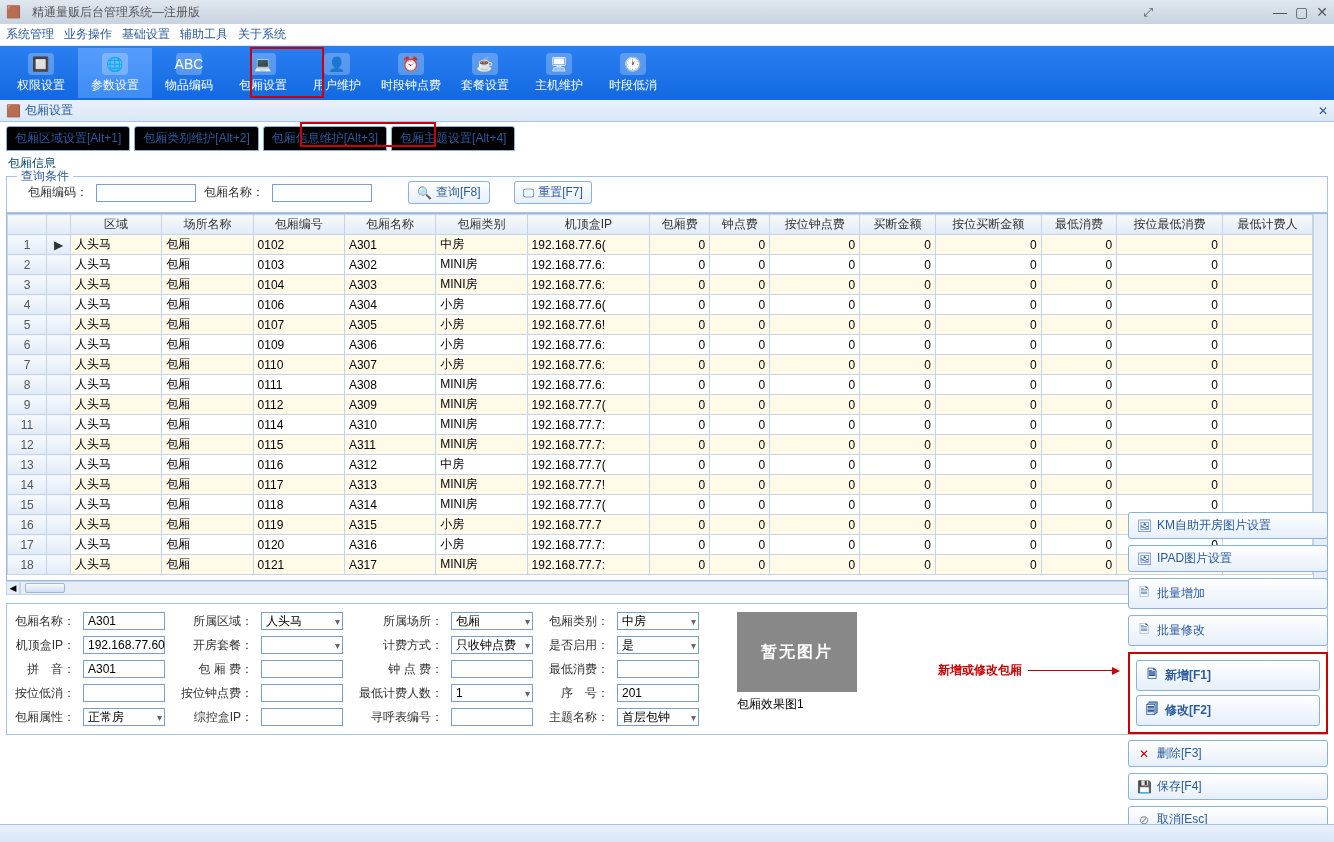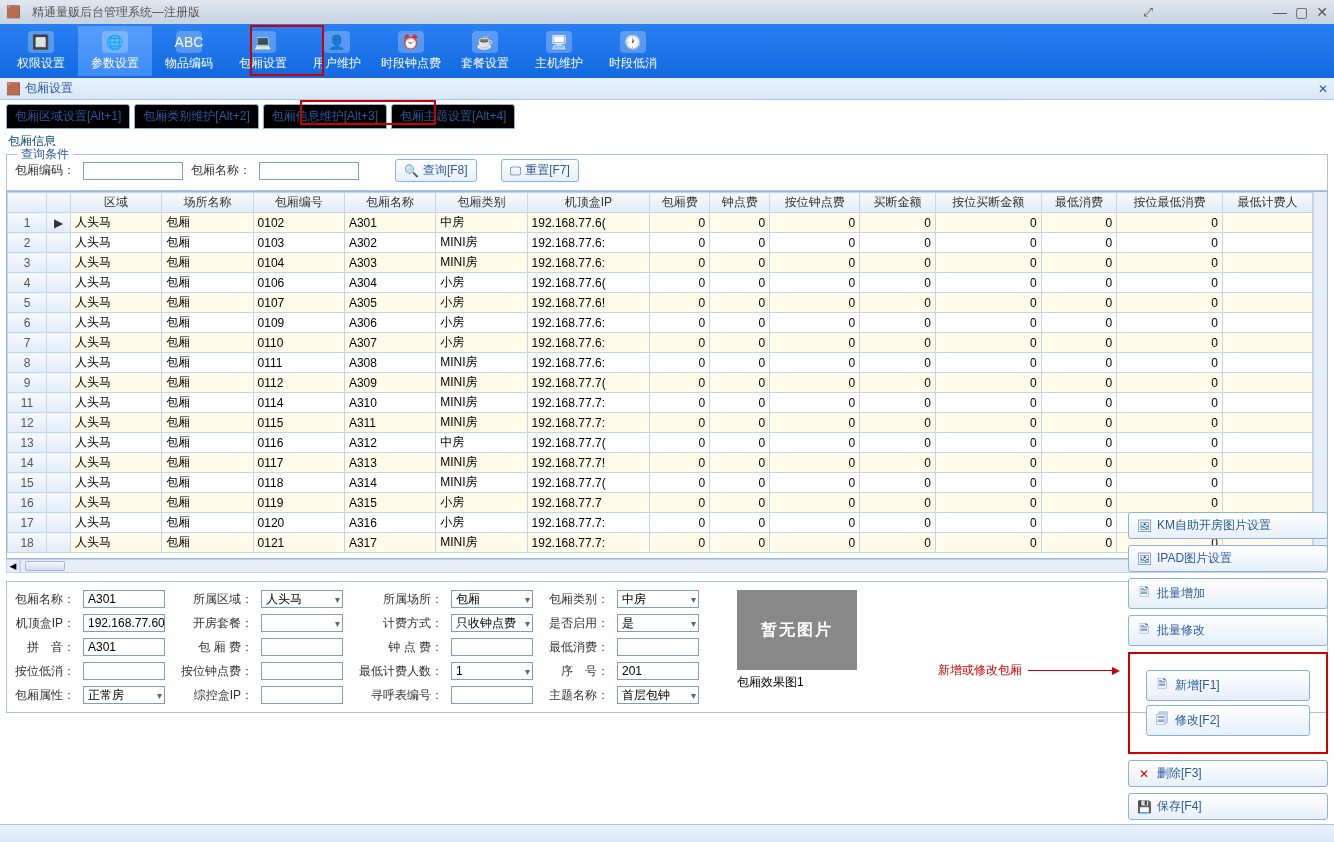--- a/index.html
+++ b/index.html
@@ -16,21 +16,21 @@
 .toolbar .item { width:74px; height:50px; color:#fff; font-size:12px; display:flex; flex-direction:column; align-items:center; justify-content:center; gap:2px; cursor:pointer; }
 .toolbar .item.selected { background: linear-gradient(#579dfa,#3e8cf5); }
 .toolbar .item .ico { width:26px; height:22px; background:rgba(255,255,255,0.25); border-radius:4px; display:flex; align-items:center; justify-content:center; font-size:14px; }
 .toolbar .hl-toolbar { position:absolute; border:2px solid #c00; pointer-events:none; }
 .subheader { background: linear-gradient(#eaf1fb,#d9e7f8); height:22px; display:flex; align-items:center; padding:0 6px; color:#2a5a9e; border-bottom:1px solid #a7c3e6;}
 .subheader .icon { margin-right:4px; }
 .tabs-row { background:#fff; padding:4px 6px 0 6px; position:relative; }
 .tabs-row .tab { display:inline-block; border:1px solid #8ab0de; background:#000000; padding:3px 8px; margin-right:4px; color:#2a5a9e; border-top-left-radius:3px; border-top-right-radius:3px; cursor:pointer; }
 .tabs-row .hl-tab { position:absolute; border:2px solid #c00; pointer-events:none; }
 .section-label { color:#0c4a6e; padding:4px 8px; }
-.fieldset { border:1px solid #a7c3e6; margin:0 6px; padding:4px 8px 8px 8px; position:relative; }
+.fieldset { border:1px solid #a7c3e6; margin:0 6px; padding:4px 8px 8px 21px; position:relative; }
 .fieldset .legend { position:absolute; top:-9px; left:10px; background:#fff; padding:0 4px; color:#2a5a9e; }
 .query-row { display:flex; align-items:center; gap:8px; }
 .query-row label { color:#333; }
 .query-row input[type="text"] { border:1px solid #7a9ec7; height:18px; }
 .btn { display:inline-flex; align-items:center; gap:4px; border:1px solid #8ab0de; background:linear-gradient(#fff,#e6effa); padding:2px 8px; border-radius:3px; color:#2a5a9e; cursor:pointer; }
 .detail-label { color:#2a5a9e; padding:6px 8px 2px 8px; }
 .table-wrap { margin:0 6px; border:1px solid #9db8d9; height:368px; background:#fff; position:relative; display:flex; }
 .table-scroll { flex:1; overflow:hidden; }
 table.grid { border-collapse:collapse; width:100%; font-size:12px; }
 table.grid th, table.grid td { border:1px solid #c5d4e6; padding:1px 4px; height:19px; white-space:nowrap; overflow:hidden; text-overflow:ellipsis; }
@@ -48,21 +48,21 @@
 .form-grid { display:grid; grid-template-columns: auto 90px auto 90px auto 90px auto 90px; gap:6px 8px; align-content:start; }
 .form-grid label { text-align:right; color:#333; align-self:center; }
 .form-grid .fld { border:1px solid #7a9ec7; height:18px; width:82px; display:flex; align-items:center; padding:0 4px; background:#fff; }
 .form-grid .fld.drop { position:relative; }
 .form-grid .fld.drop::after { content:"▾"; position:absolute; right:2px; color:#666; font-size:10px; }
 .no-image { width:120px; height:80px; background:#888; color:#fff; display:flex; align-items:center; justify-content:center; font-size:16px; font-weight:bold; letter-spacing:2px; }
 .img-caption { text-align:left; margin-top:4px; }
 .right-panel { position:absolute; right:6px; top:332px; width:200px; }
 .right-panel .btn-full { display:flex; align-items:center; gap:6px; border:1px solid #8ab0de; background:linear-gradient(#fff,#e6effa); padding:4px 8px; border-radius:3px; color:#2a5a9e; margin-bottom:6px; cursor:pointer; font-size:12px; width:100%; justify-content:flex-start; }
 .right-panel .btn-full .bi { width:14px; text-align:center; }
-.right-panel .hl-box { border:2px solid #c00; padding:16px; margin-bottom:6px; position:relative; }
+.right-panel .hl-box { border:2px solid #c00; padding:6px; margin-bottom:6px; position:relative;font-weight:bold; }
 .right-panel .hl-box .btn-full { margin-bottom:4px; }
 .right-panel .annotation { position:absolute; left:-192px; top:8px; color:#c00; font-size:12px; white-space:nowrap; display:flex; align-items:center; gap:6px; }
 .right-panel .annotation .arrow-line { width:90px; height:0; border-top:1px solid #c00; position:relative; }
 .right-panel .annotation .arrow-line::after { content:""; position:absolute; right:-2px; top:-4px; border-left:8px solid #c00; border-top:4px solid transparent; border-bottom:4px solid transparent; }
 .status { position:absolute; bottom:0; left:0; right:0; height:18px; background:linear-gradient(#eaf1fb,#d9e7f8); border-top:1px solid #a7c3e6; }
 </style>
 </head>
 <body>
 
 <div class="window">
@@ -70,20 +70,27 @@
     <span class="grip">🟫</span>
     <span class="title">精通量贩后台管理系统—注册版</span>
     <span class="expand-icon">⤢</span>
     <div class="win-controls">
       <span>—</span>
       <span>▢</span>
       <span>✕</span>
     </div>
   </div>
 
+  <div class="menubar" id="menubar">
+      <span>系统管理</span>
+      <span>业务操作</span>
+      <span>基础设置</span>
+      <span>辅助工具</span>
+      <span>关于系统</span>
+    </div>
 
   <div class="toolbar" id="toolbar">
     <div class="item">
         <div class="ico">🔲</div>
         <div>权限设置</div>
       </div>
       <div class="item selected">
         <div class="ico">🌐</div>
         <div>参数设置</div>
       </div>

